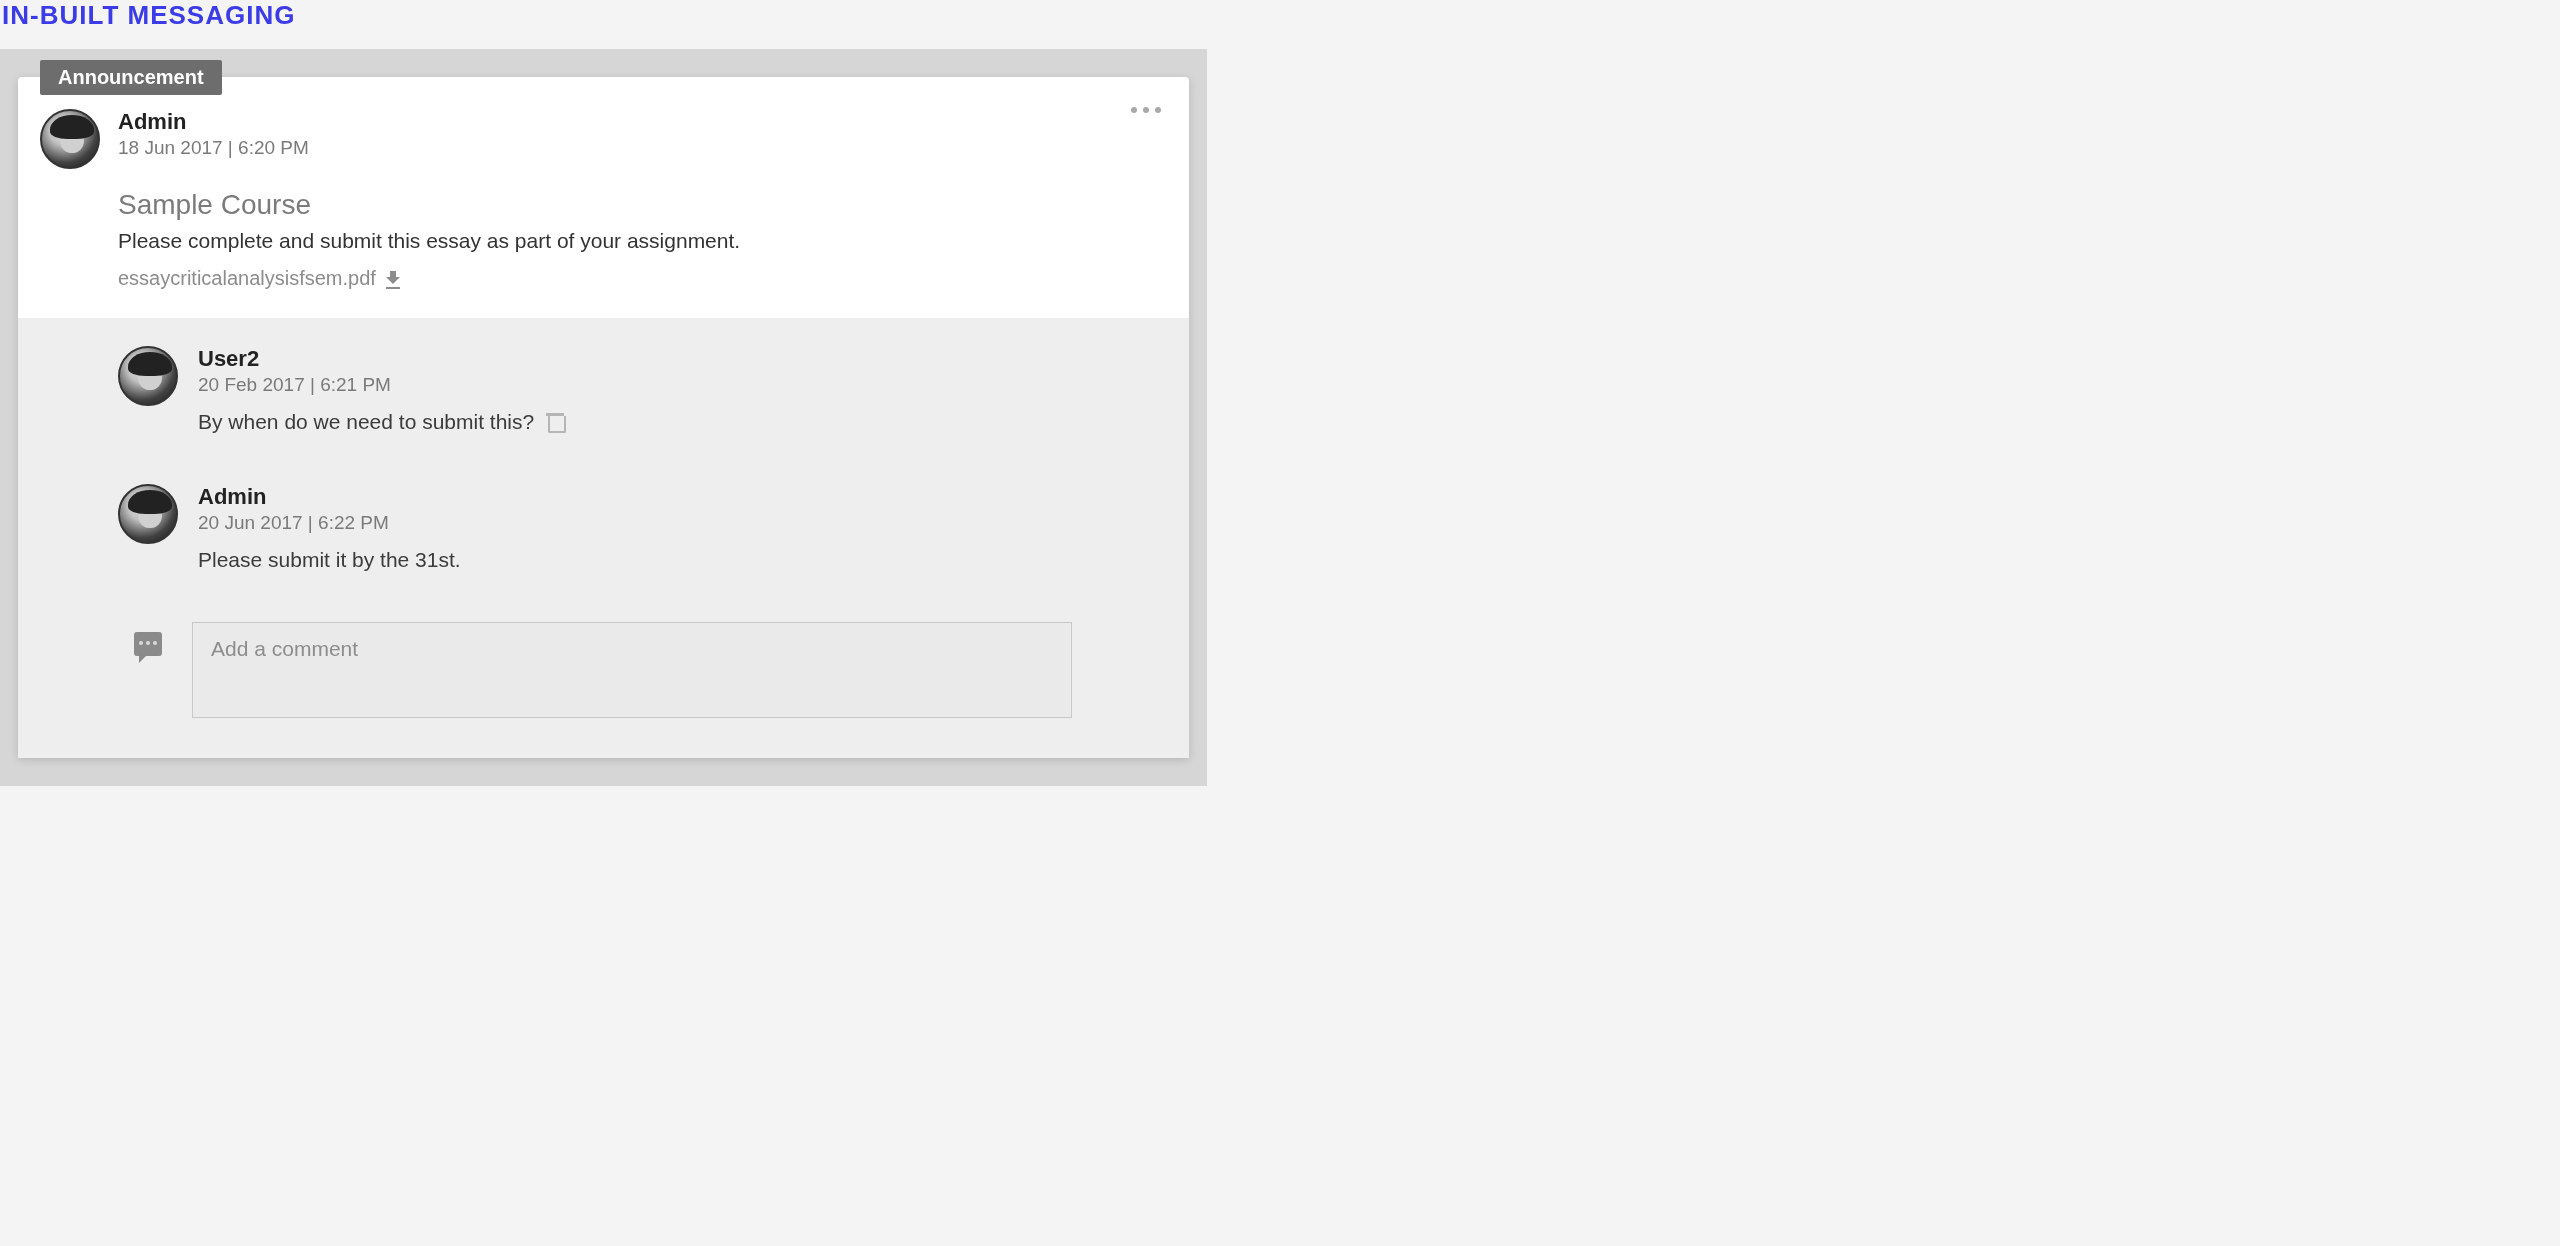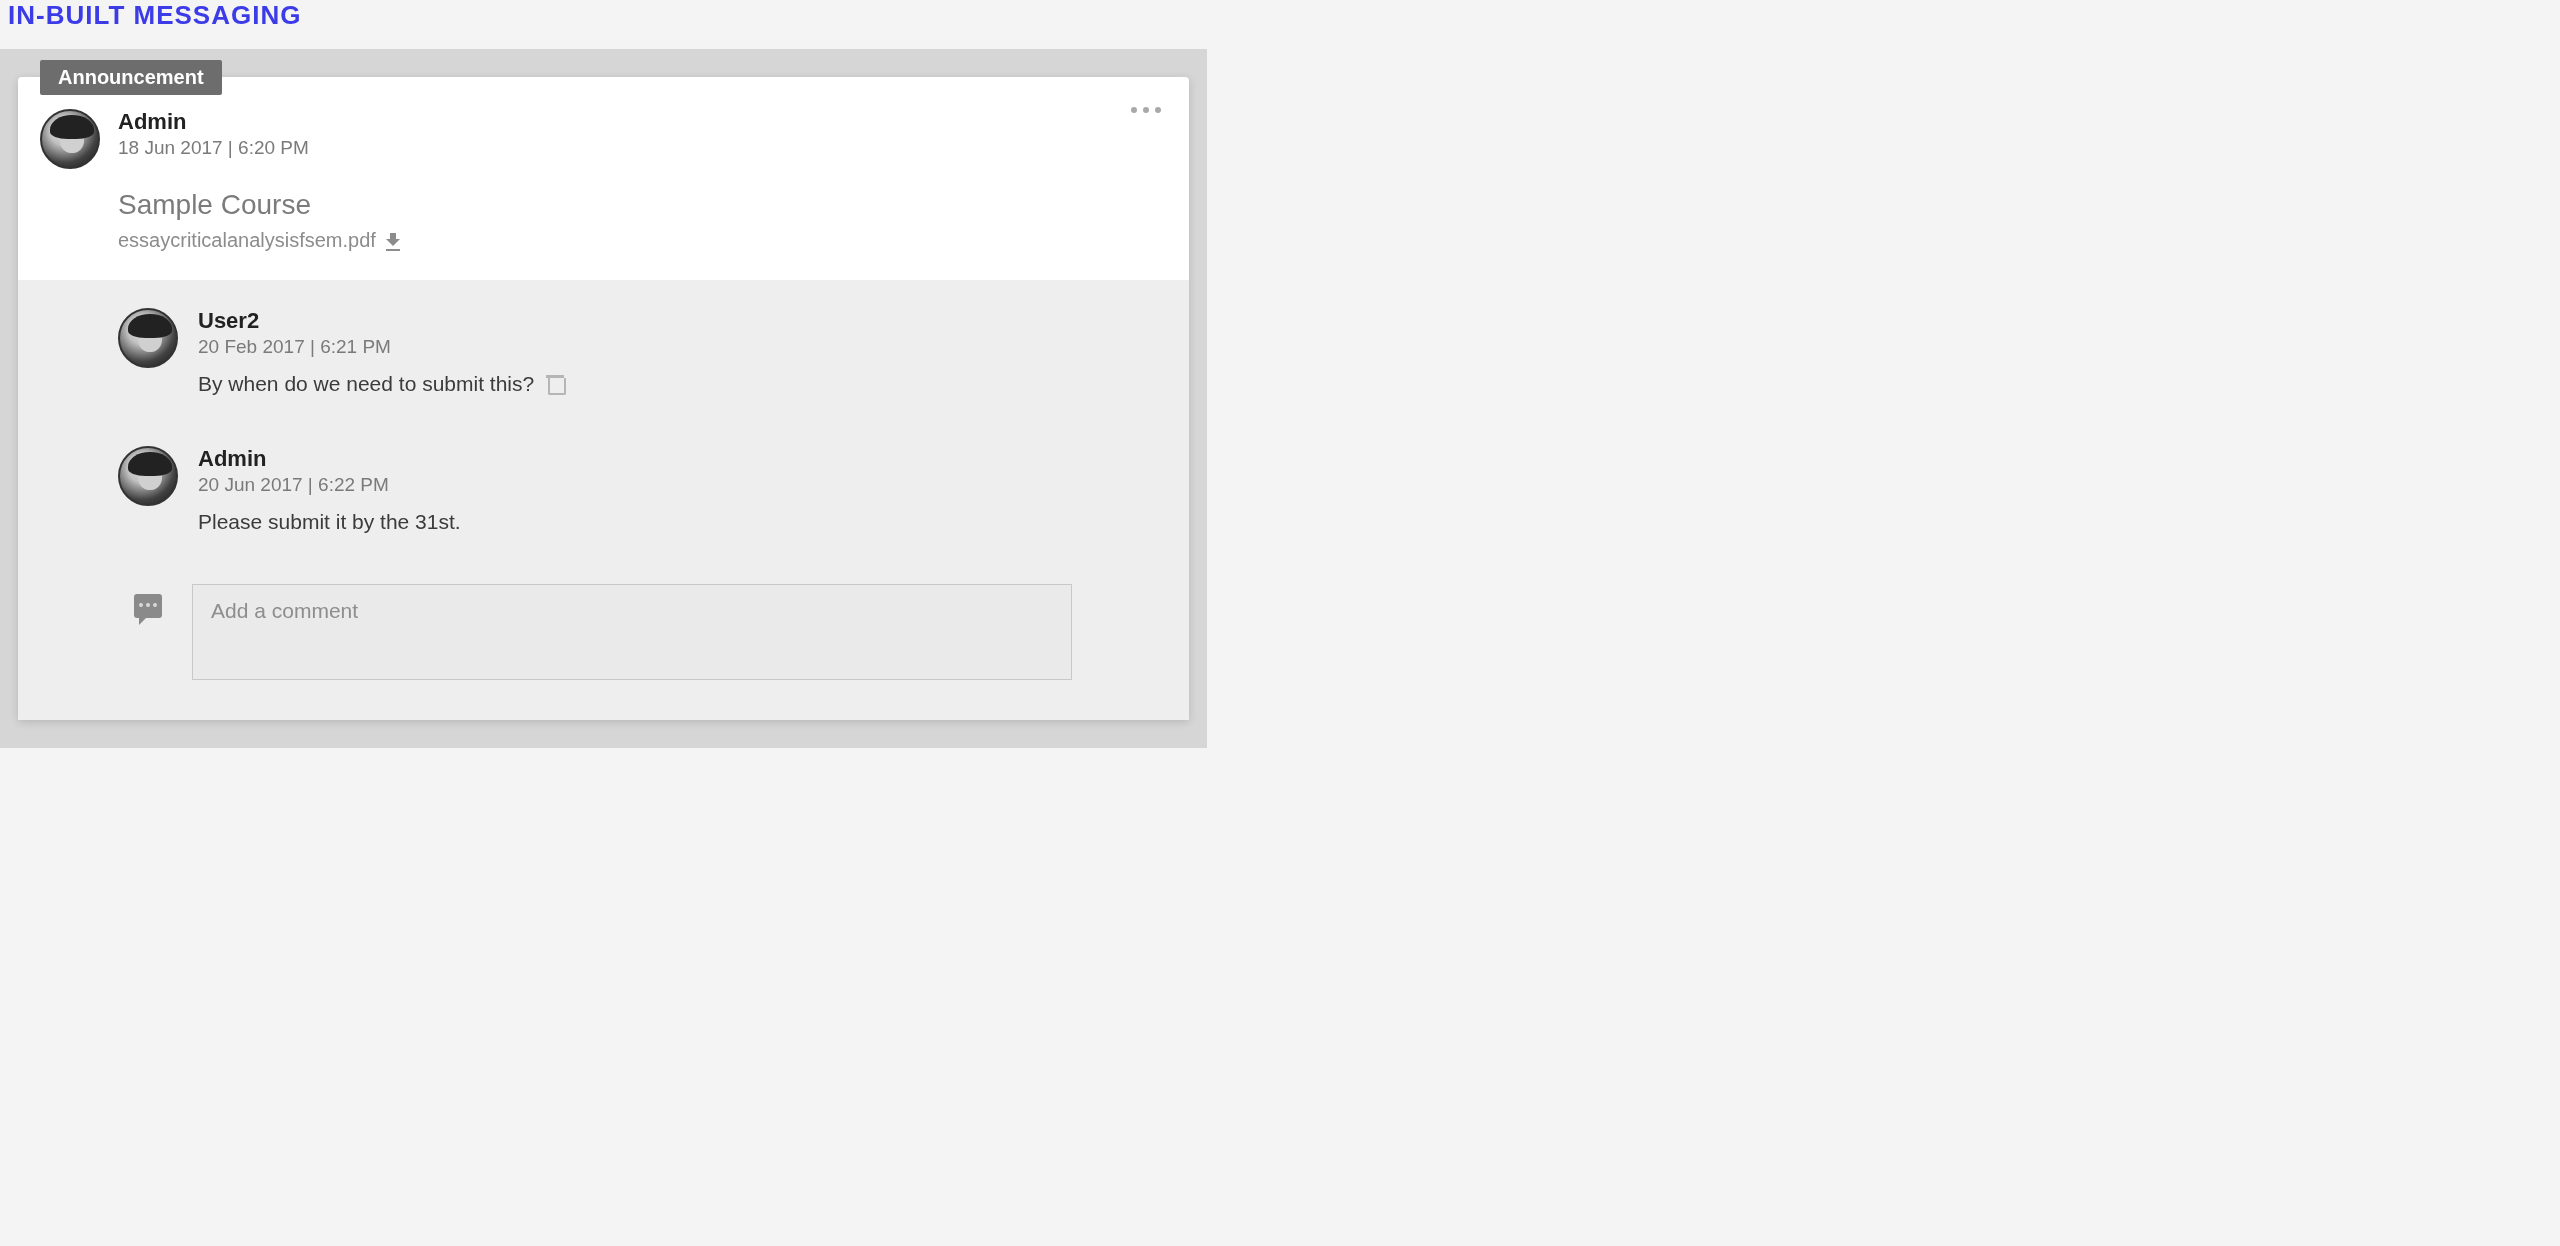--- a/index.html
+++ b/index.html
@@ -8,21 +8,21 @@
     background: #f4f4f4;
     width: 2560px;
     height: 1246px;
     overflow: hidden;
   }
   .page-title {
     font-size: 26px;
     font-weight: 700;
     letter-spacing: 1px;
     color: #3b3be8;
-    padding: 0 0 18px 8px;
+    padding: 0 0 18px 2px;
     margin-left: 0;
   }
   .wrapper {
     width: 1207px;
     background: #d6d6d6;
     padding: 28px 18px 28px 18px;
     position: relative;
   }
   .card {
     background: #ffffff;
@@ -290,20 +290,21 @@
     <div class="post-header">
       <div class="avatar"></div>
       <div class="post-meta">
         <div class="author">Admin</div>
         <div class="timestamp">18 Jun 2017 | 6:20 PM</div>
       </div>
     </div>
 
     <div class="post-body">
       <div class="course-name">Sample Course</div>
+      <div class="post-text">Please complete and submit this essay as part of your assignment.</div>
       <div class="attachment">
         <span>essaycriticalanalysisfsem.pdf</span>
         <span class="download-icon">
             <span class="download-base"></span>
           </span>
       </div>
     </div>
 
     <div class="comments">
 

